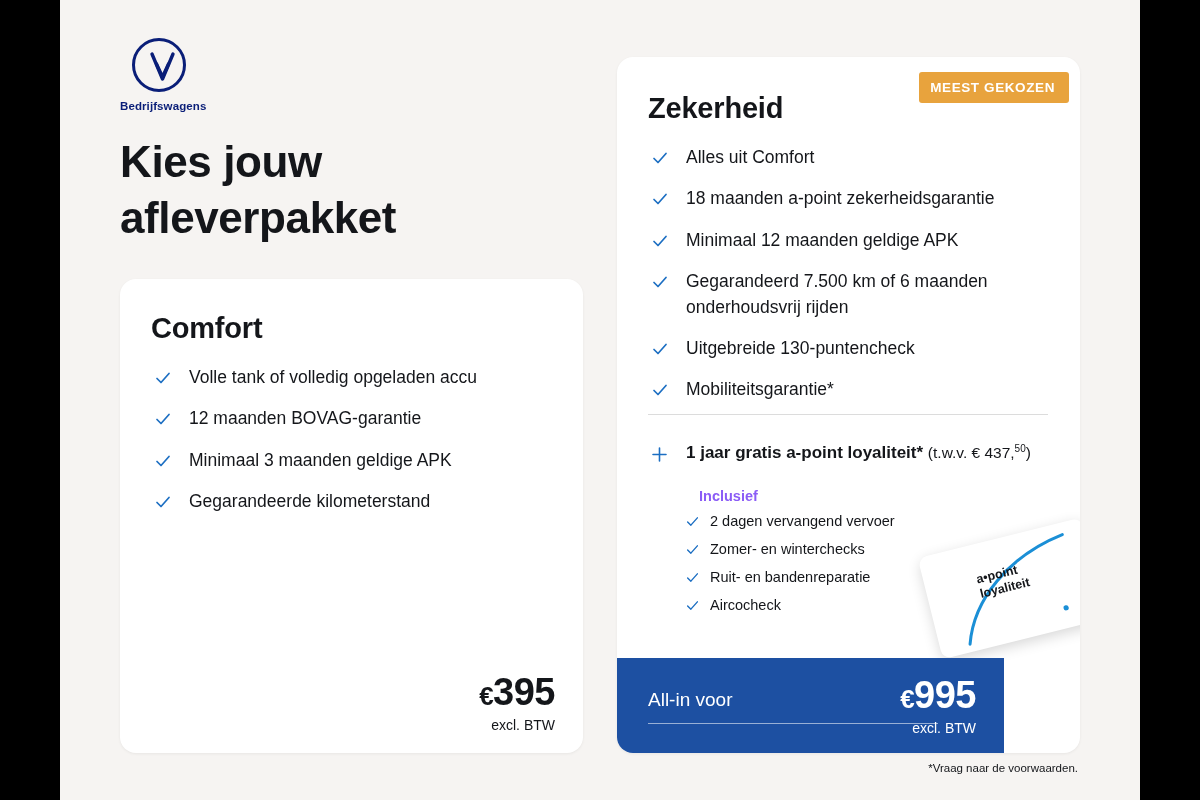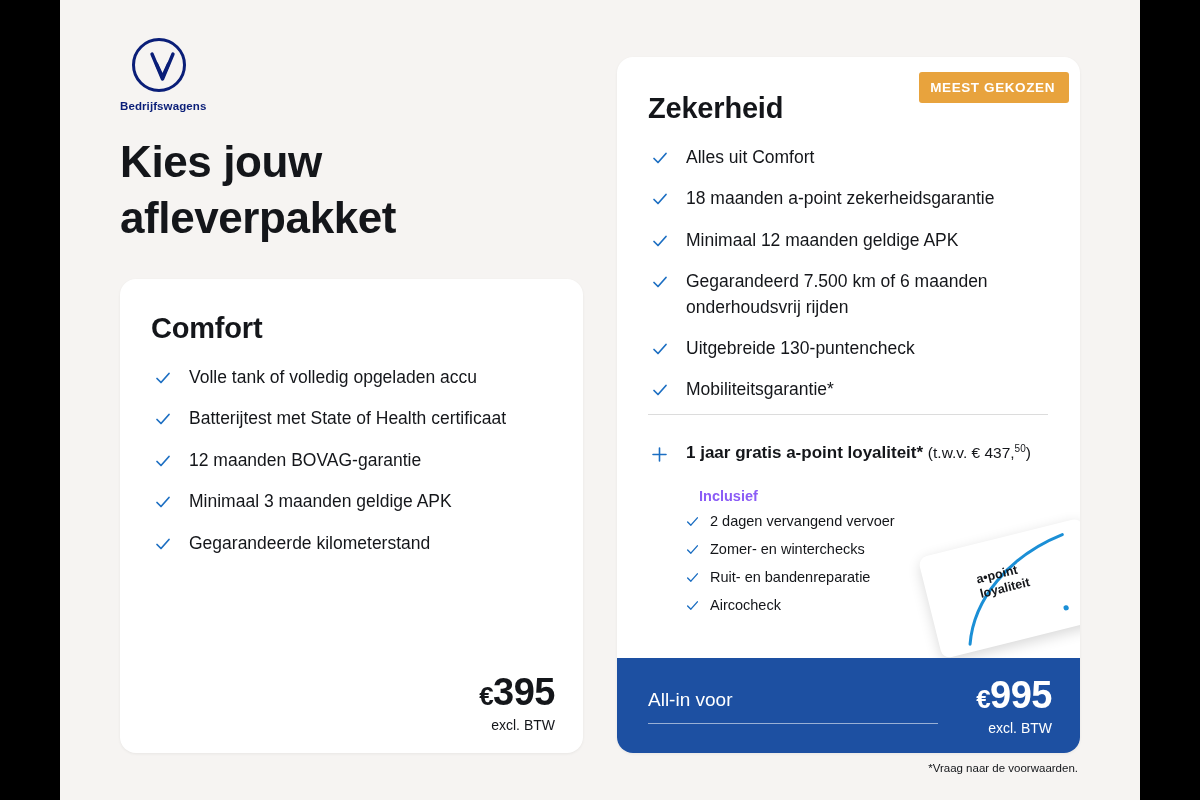--- a/index.html
+++ b/index.html
@@ -222,21 +222,21 @@
   .price-big .eur { font-size: 26px; font-weight: bold; }
   .price-excl {
     margin-top: 6px;
     font-size: 14px;
     color: #14161a;
   }
 
   .price-bar {
     position: absolute;
     left: 0; bottom: 0;
-    width: 463px; height: 95px;
+    width: 387px; height: 95px;
     background: #1d50a2;
     color: #fff;
   }
   .price-bar .allin {
     position: absolute;
     left: 31px; top: 31px;
     font-size: 19px;
   }
   .price-bar .rule {
     position: absolute;
@@ -283,23 +283,20 @@
 
     <div class="headline">Kies jouw afleverpakket</div>
   </div>
 
   <div class="card" id="comfort-card">
     <div class="card-title">Comfort</div>
     <ul class="features" id="comfort-features">
         <li><span class="check"><svg width="16" height="16" viewBox="0 0 16 16" aria-hidden="true">
               <path d="M2 8.5 L6 12.5 L14 3.5" stroke="currentColor" stroke-width="1.7" fill="none" stroke-linecap="round" stroke-linejoin="round"></path>
             </svg></span><span>Volle tank of volledig opgeladen accu</span></li>
-        <li><span class="check"><svg width="16" height="16" viewBox="0 0 16 16" aria-hidden="true">
-              <path d="M2 8.5 L6 12.5 L14 3.5" stroke="currentColor" stroke-width="1.7" fill="none" stroke-linecap="round" stroke-linejoin="round"></path>
-            </svg></span><span>Batterijtest met State of Health certificaat</span></li>
         <li><span class="check"><svg width="16" height="16" viewBox="0 0 16 16" aria-hidden="true">
               <path d="M2 8.5 L6 12.5 L14 3.5" stroke="currentColor" stroke-width="1.7" fill="none" stroke-linecap="round" stroke-linejoin="round"></path>
             </svg></span><span>12 maanden BOVAG-garantie</span></li>
         <li><span class="check"><svg width="16" height="16" viewBox="0 0 16 16" aria-hidden="true">
               <path d="M2 8.5 L6 12.5 L14 3.5" stroke="currentColor" stroke-width="1.7" fill="none" stroke-linecap="round" stroke-linejoin="round"></path>
             </svg></span><span>Minimaal 3 maanden geldige APK</span></li>
         <li><span class="check"><svg width="16" height="16" viewBox="0 0 16 16" aria-hidden="true">
               <path d="M2 8.5 L6 12.5 L14 3.5" stroke="currentColor" stroke-width="1.7" fill="none" stroke-linecap="round" stroke-linejoin="round"></path>
             </svg></span><span>Gegarandeerde kilometerstand</span></li>
       </ul>

